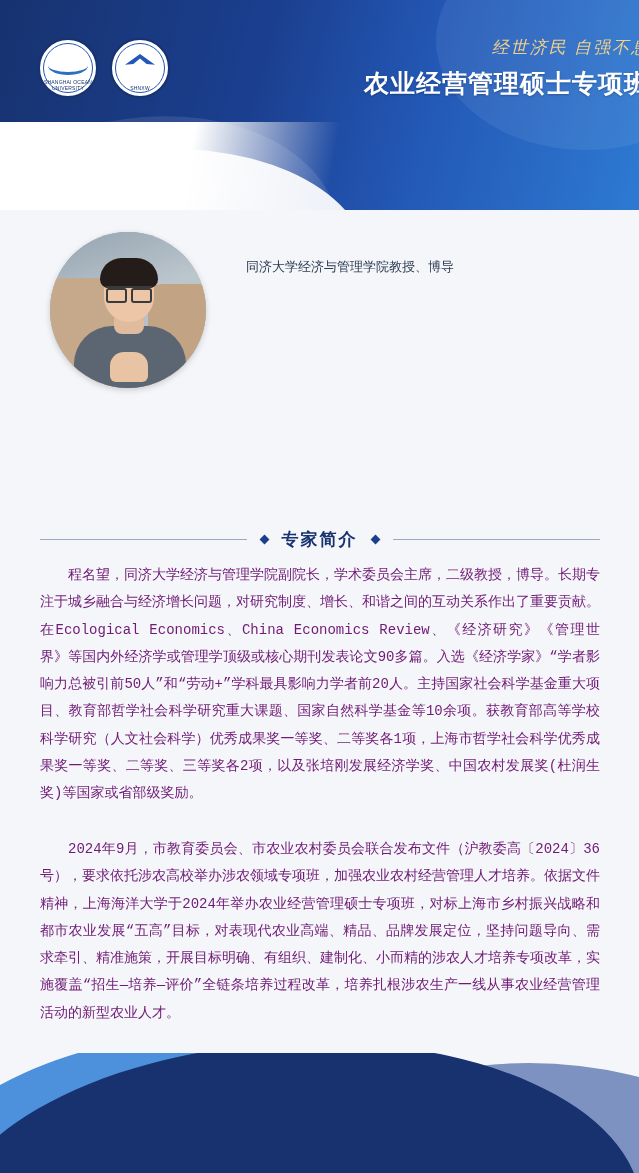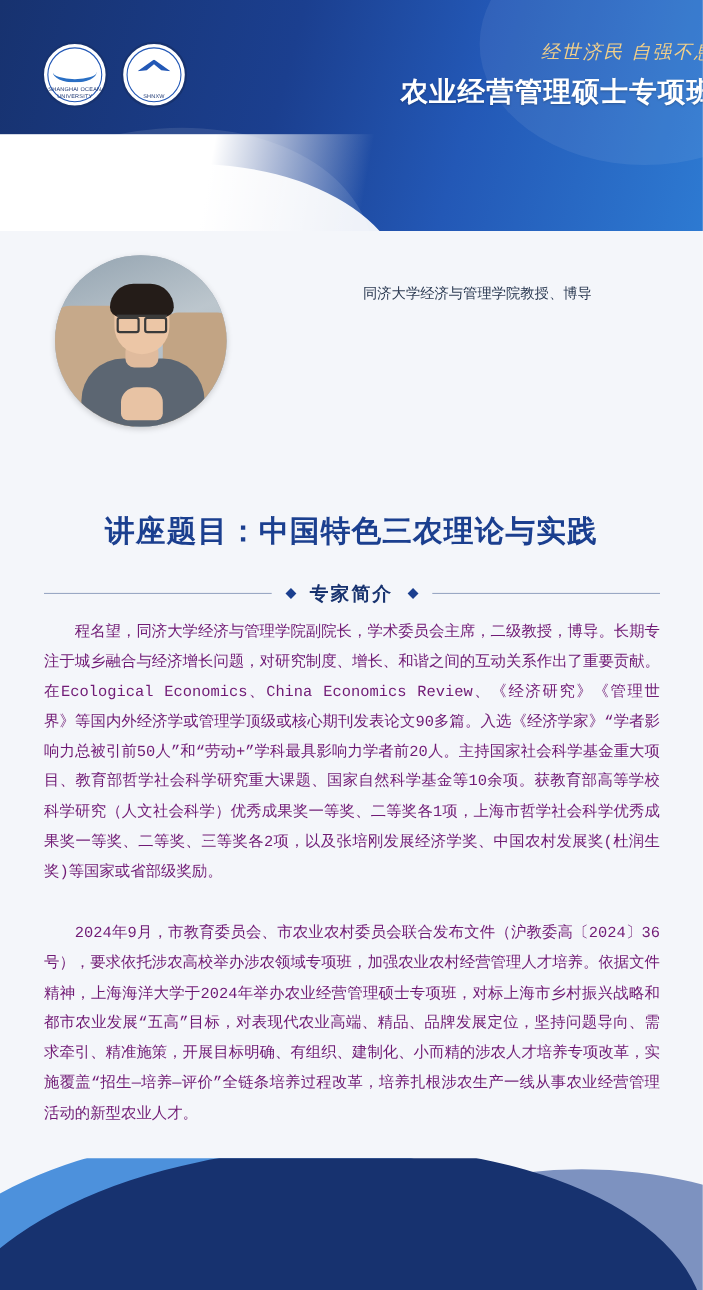--- a/index.html
+++ b/index.html
@@ -244,21 +244,21 @@
   }
   .row-host .name {
     color: #1b3f8f;
     font-size: 26px;
     margin-left: 6px;
   }
   .affil {
     margin-top: 8px;
     font-size: 13px;
     color: #2b3a52;
-    text-align: center;
+    text-align: left;
     padding-right: 4px;
   }
   .row-meta {
     margin-top: 20px;
     font-size: 22px;
     font-weight: bold;
     color: #17326f;
     letter-spacing: 1px;
     line-height: 1.55;
   }
@@ -405,21 +405,20 @@
       <div class="hair"></div>
       <div class="glasses"></div>
       <div class="hands"></div>
     </div>
 
     <div class="speaker-info">
       <div class="affil">同济大学经济与管理学院教授、博导</div>
     </div>
   </div>
 
-  <div class="lecture-title">讲座题目：中国特色三农理论与实践</div>
 
   <div class="sec1">
     <div class="section-head">
       <span class="line"></span>
       <span class="dot"></span>
       <span class="txt">专家简介</span>
       <span class="dot"></span>
       <span class="line"></span>
     </div>
   </div>

